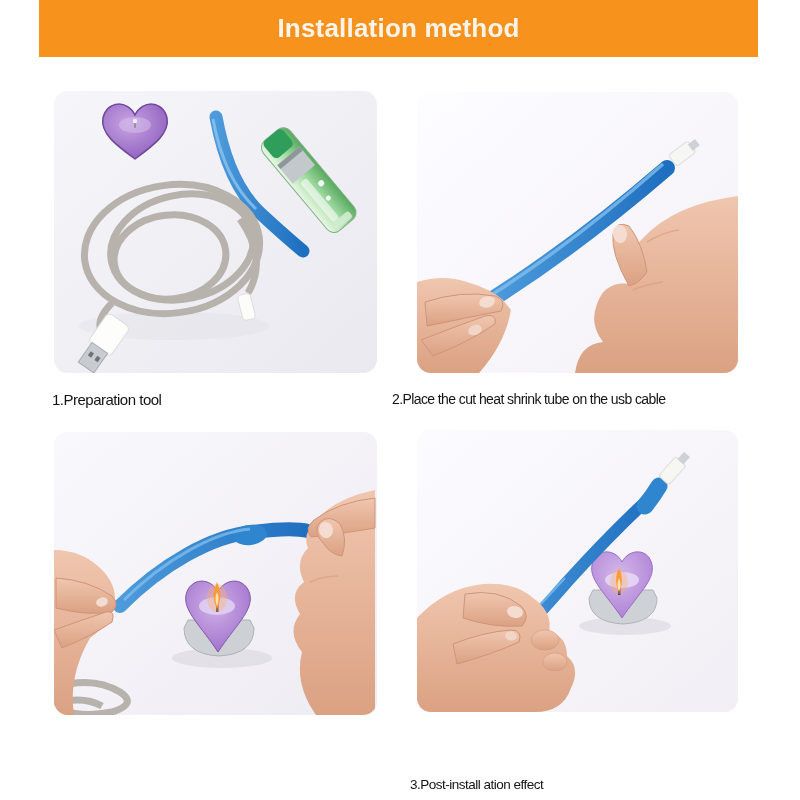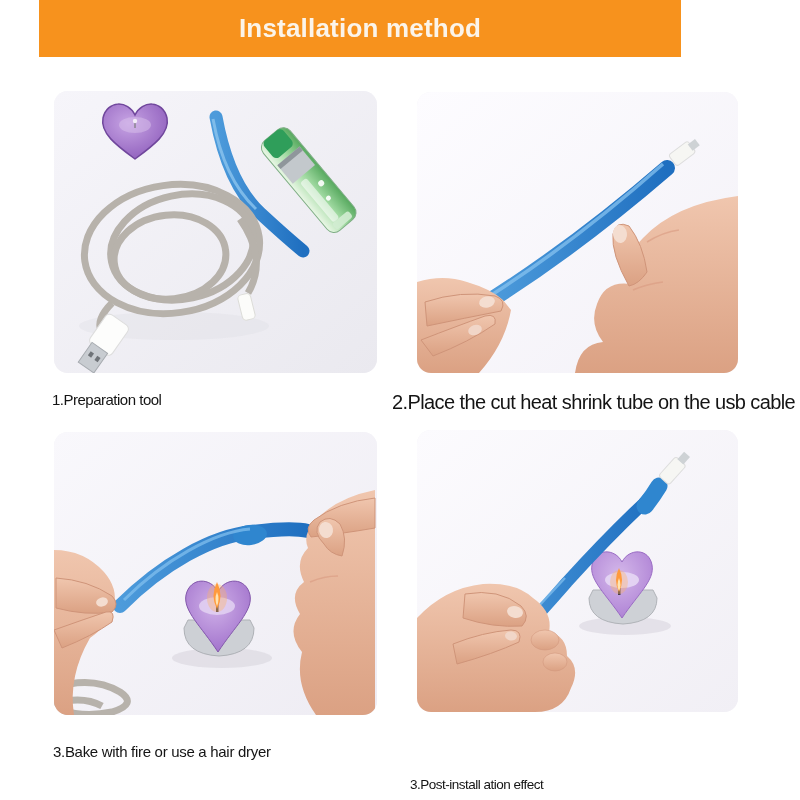--- a/index.html
+++ b/index.html
@@ -1,29 +1,29 @@
 <!DOCTYPE html>
 <html><head>
 <meta charset="utf-8">
 <style>
   html,body{margin:0;padding:0;background:#ffffff;}
   .stage{position:relative;width:800px;height:800px;background:#ffffff;overflow:hidden;
          font-family:"Liberation Sans",sans-serif;}
-  .header{position:absolute;left:39px;top:0;width:642px;height:57px;background:#F7921D;
+  .header{position:absolute;left:39px;top:0;width:719px;height:57px;background:#F7921D;
           display:flex;align-items:center;justify-content:center;}
   .header .title{color:#FBF4EA;font-size:26px;font-weight:bold;letter-spacing:0.2px;}
   .panel{position:absolute;border-radius:14px;overflow:hidden;background:#f4f3f8;}
   .panel svg{display:block;width:100%;height:100%;}
   .p1{left:54px;top:91px;width:323px;height:282px;}
   .p2{left:417px;top:92px;width:321px;height:281px;}
   .p3{left:54px;top:432px;width:323px;height:283px;}
   .p4{left:417px;top:430px;width:321px;height:282px;}
   .caption{position:absolute;color:#141414;font-family:Liberation Sans, sans-serif;white-space:pre;}
   .c1{left:52px;top:391px;font-size:15px;letter-spacing:-0.5px;}
-  .c2{left:392px;top:391px;font-size:20px;letter-spacing:-0.6px;}
+  .c2{left:392px;top:391px;font-size:14px;letter-spacing:-0.6px;}
   .c3{left:53px;top:743px;font-size:15px;letter-spacing:-0.3px;}
   .c4{left:410px;top:722px;font-size:13.5px;letter-spacing:-0.5px;line-height:25px;}
 </style>
 </head>
 <body>
 
 <div class="stage">
 
   <div class="header">
     <span class="title">Installation method</span>
@@ -259,20 +259,19 @@
         <ellipse cx="128" cy="210" rx="14" ry="10" fill="url(#p4skin)" stroke="#cf9479" stroke-opacity="0.5"></ellipse>
         <ellipse cx="138" cy="232" rx="12" ry="9" fill="url(#p4skin)" stroke="#cf9479" stroke-opacity="0.5"></ellipse>
         <ellipse cx="98" cy="182" rx="8" ry="6" fill="#f4ddd0" transform="rotate(12 98 182)"></ellipse>
         <ellipse cx="94" cy="206" rx="6" ry="4.5" fill="#f1d6c8" transform="rotate(8 94 206)"></ellipse>
       </g>
     </svg>
   </div>
 
   <div class="caption c1">1.Preparation tool</div>
   <div class="caption c2">2.Place the cut heat shrink tube on the usb cable</div>
-  <div class="caption c3">3.Bake with fire or use a hair dryer</div>
   <div class="caption c4">
     <div>3.Post-install ation effect</div>
     
     
   </div>
 
 </div>
 
 </body></html>

